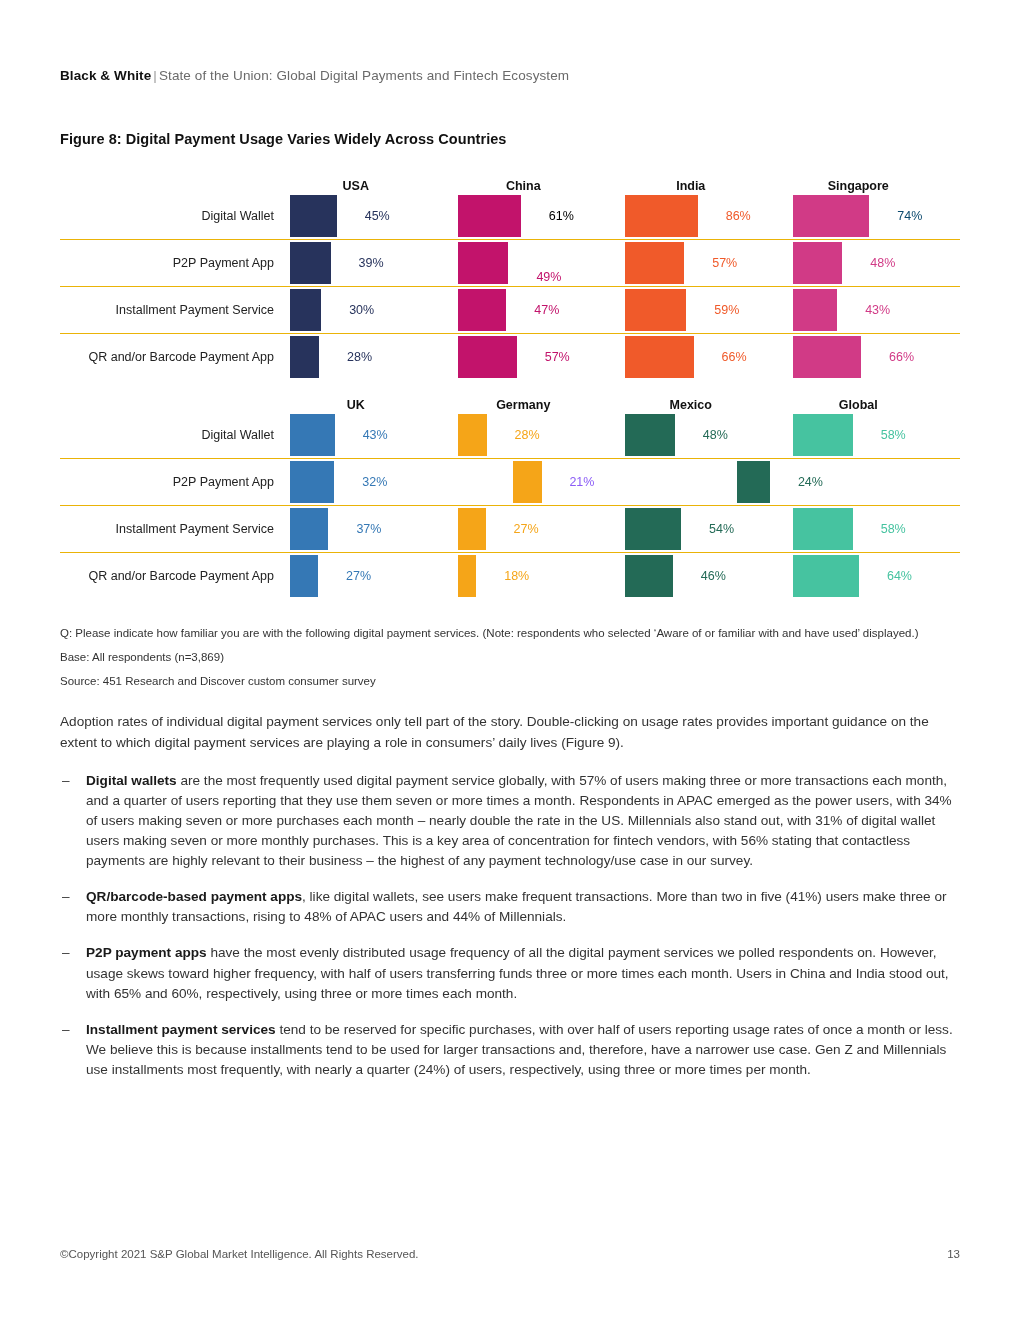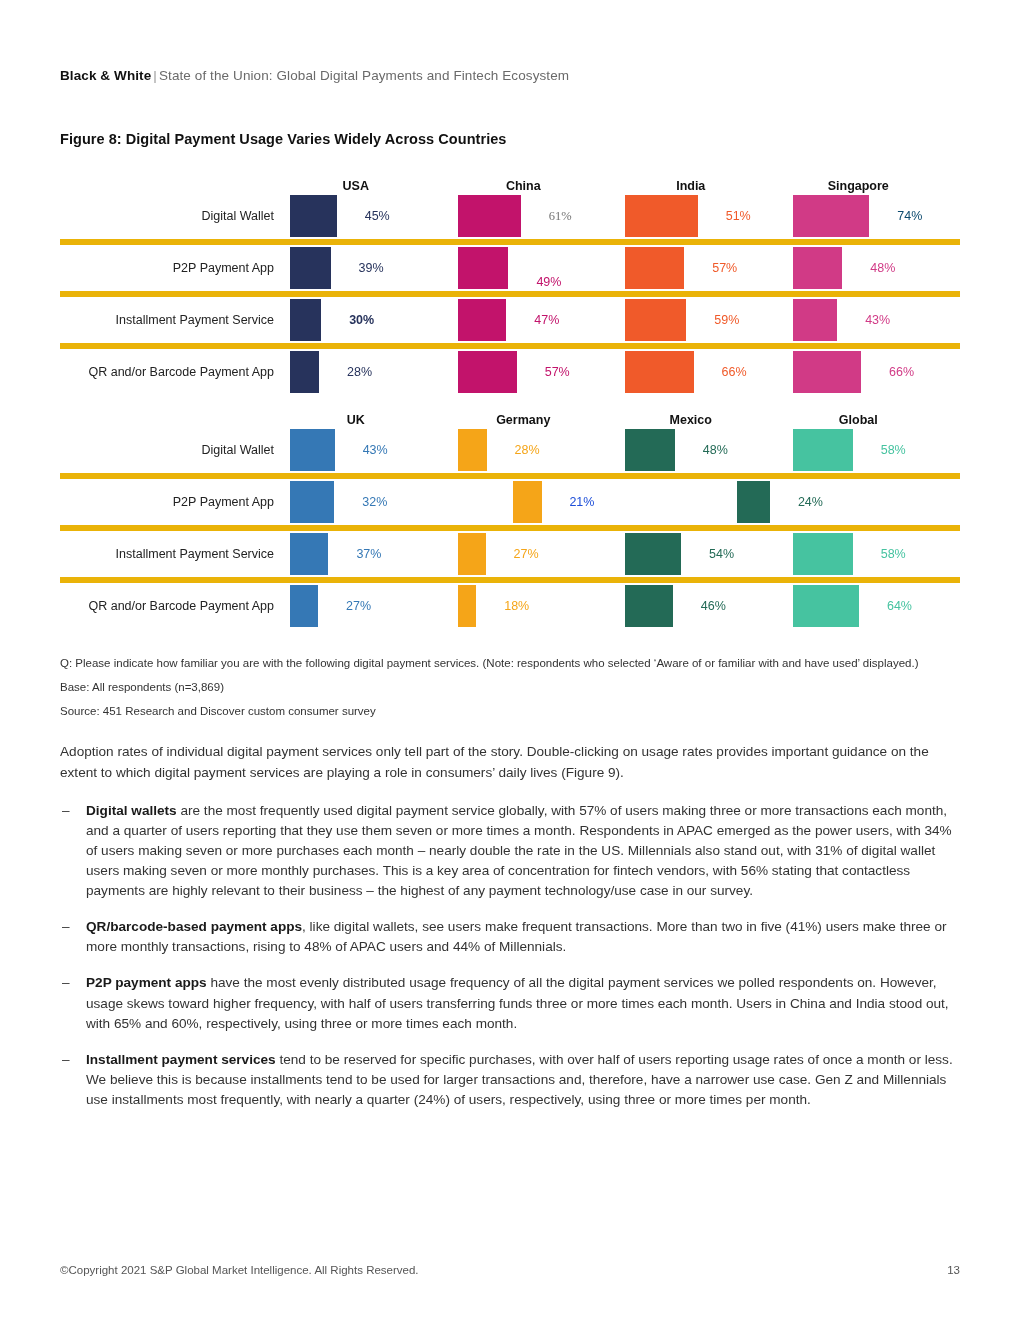--- a/index.html
+++ b/index.html
@@ -71,21 +71,21 @@
     font-weight: bold;
     color: #111111;
     text-align: center;
     padding-right: 36px;
     box-sizing: border-box;
   }
   .bar-row {
     display: flex;
     align-items: stretch;
     height: 46px;
-    border-bottom: 6px solid #eab308;
+    border-bottom: 1px solid #eab308;
   }
   .bar-row.last {
     border-bottom: none;
   }
   .row-label {
     width: 230px;
     flex: 0 0 230px;
     font-size: 12.5px;
     color: #222222;
     display: flex;
@@ -159,21 +159,21 @@
   .bullets li .lead {
     font-weight: bold;
     color: #1a1a1a;
   }
 
   
   .footer {
     position: absolute;
     left: 60px;
     right: 60px;
-    bottom: 44px;
+    bottom: 60px;
     display: flex;
     justify-content: space-between;
     align-items: baseline;
     font-size: 11.5px;
     color: #555555;
   }
 </style>
 </head>
 <body>
 
@@ -195,25 +195,25 @@
           <div class="col-head">Singapore</div>
         </div>
         <div class="bar-row">
           <div class="row-label">Digital Wallet</div>
           <div class="cell">
             <div class="bar" style="background: rgb(39, 51, 92); width: 27.9%;"></div>
             <span class="bar-value" style="color: rgb(39, 51, 92);">45%</span>
           </div>
           <div class="cell">
             <div class="bar" style="background: rgb(194, 19, 107); width: 37.82%;"></div>
-            <span class="bar-value" style="color: #737373; font-family: Liberation Serif, serif;">61%</span>
+            <span class="bar-value" style="color: #000000;">61%</span>
           </div>
           <div class="cell">
             <div class="bar" style="background: rgb(240, 90, 42); width: 43.4%;"></div>
-            <span class="bar-value" style="color: rgb(240, 90, 42);">51%</span>
+            <span class="bar-value" style="color: rgb(240, 90, 42);">86%</span>
           </div>
           <div class="cell">
             <div class="bar" style="background: rgb(209, 58, 134); width: 45.88%;"></div>
             <span class="bar-value" style="color: #0c4a6e;">74%</span>
           </div>
         </div>
         <div class="bar-row">
           <div class="row-label">P2P Payment App</div>
           <div class="cell">
             <div class="bar" style="background: rgb(39, 51, 92); width: 24.18%;"></div>
@@ -229,21 +229,21 @@
           </div>
           <div class="cell">
             <div class="bar" style="background: rgb(209, 58, 134); width: 29.76%;"></div>
             <span class="bar-value" style="color: rgb(209, 58, 134);">48%</span>
           </div>
         </div>
         <div class="bar-row">
           <div class="row-label">Installment Payment Service</div>
           <div class="cell">
             <div class="bar" style="background: rgb(39, 51, 92); width: 18.6%;"></div>
-            <span class="bar-value" style="color: rgb(39, 51, 92); font-weight: bold;">30%</span>
+            <span class="bar-value" style="color: rgb(39, 51, 92);">30%</span>
           </div>
           <div class="cell">
             <div class="bar" style="background: rgb(194, 19, 107); width: 29.14%;"></div>
             <span class="bar-value" style="color: rgb(194, 19, 107);">47%</span>
           </div>
           <div class="cell">
             <div class="bar" style="background: rgb(240, 90, 42); width: 36.58%;"></div>
             <span class="bar-value" style="color: rgb(240, 90, 42);">59%</span>
           </div>
           <div class="cell">
@@ -299,21 +299,21 @@
           </div>
         </div>
         <div class="bar-row">
           <div class="row-label">P2P Payment App</div>
           <div class="cell">
             <div class="bar" style="background: rgb(53, 120, 181); width: 19.84%;"></div>
             <span class="bar-value" style="color: rgb(53, 120, 181);">32%</span>
           </div>
           <div class="cell">
             <div class="bar" style="background: rgb(245, 165, 24); width: 13.02%;"></div>
-            <span class="bar-value" style="color: #1d4ed8; padding-left: 7px;">21%</span>
+            <span class="bar-value" style="color: #8b5cf6; padding-left: 7px;">21%</span>
           </div>
           <div class="cell">
             <div class="bar" style="background: rgb(35, 106, 86); width: 14.88%;"></div>
             <span class="bar-value" style="color: rgb(35, 106, 86);">24%</span>
           </div>
         </div>
         <div class="bar-row">
           <div class="row-label">Installment Payment Service</div>
           <div class="cell">
             <div class="bar" style="background: rgb(53, 120, 181); width: 22.94%;"></div>

